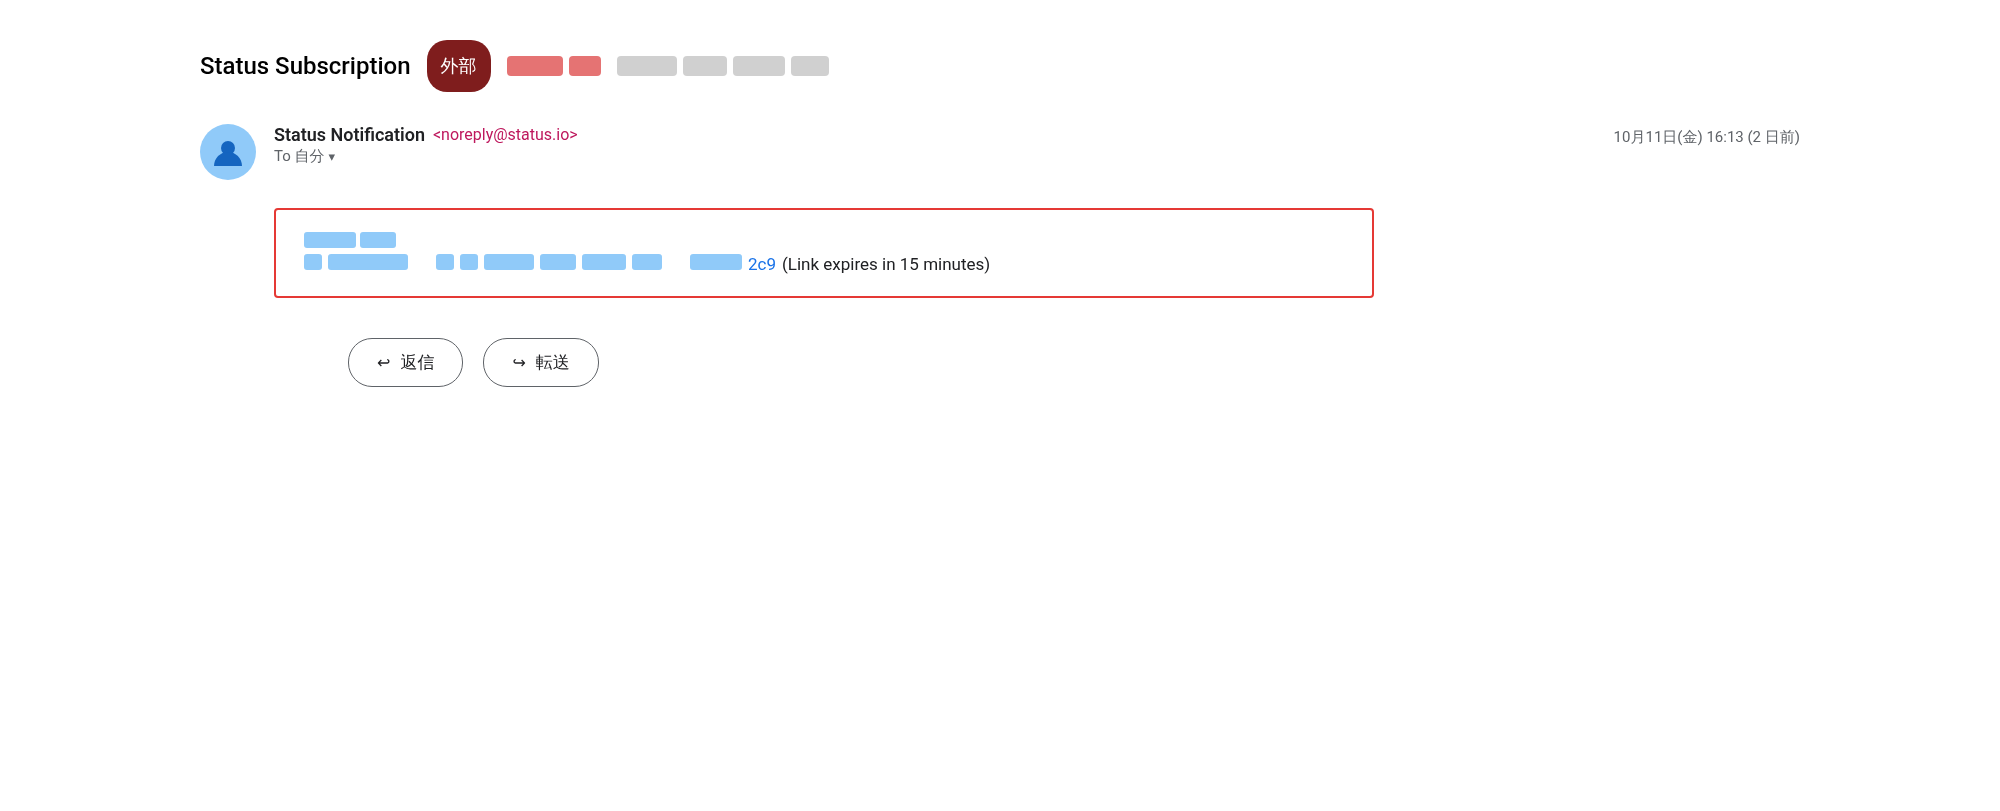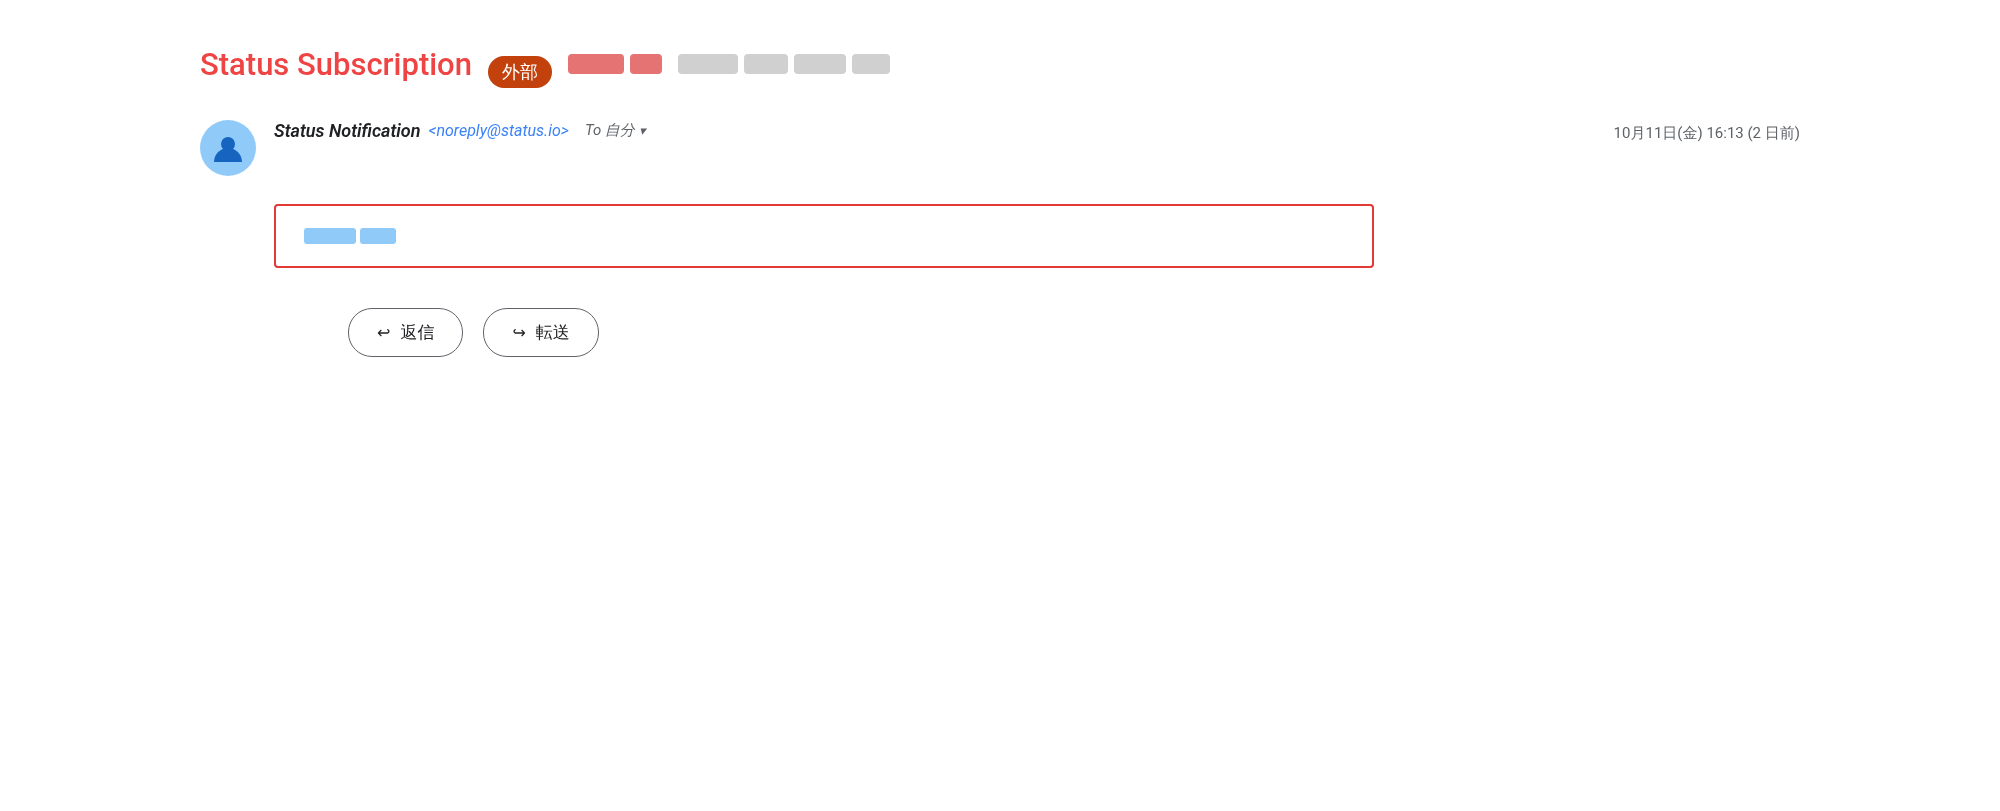--- a/index.html
+++ b/index.html
@@ -28,33 +28,32 @@
     
     .email-subject {
       display: flex;
       align-items: center;
       gap: 16px;
       margin-bottom: 32px;
       flex-wrap: wrap;
     }
 
     .subject-title {
-      font-size: 31px;
+      font-size: 24px;
       font-weight: 500;
-      color: #ef4444;
+      color: #000000;
     }
 
     .badge-external {
-      background-color: #c2410c;
+      background-color: #7f1d1d;
       color: #fff;
       font-size: 18px;
       font-weight: 500;
-      padding: 4px 14px;
+      padding: 14px 14px;
       border-radius: 20px;
-      margin-top: 16px;
     }
 
     .redacted-block {
       display: inline-flex;
       gap: 6px;
       align-items: center;
     }
 
     .redacted-pill {
       display: inline-block;
@@ -91,39 +90,39 @@
       flex-shrink: 0;
     }
 
     .avatar svg {
       width: 36px;
       height: 36px;
     }
 
     .sender-details {
       display: flex;
-      gap: 16px;
-      font-style: italic;
+      flex-direction: column;
+      gap: 2px;
     }
 
     .sender-name-row {
       display: flex;
       align-items: center;
       gap: 8px;
     }
 
     .sender-name {
       font-size: 18px;
       font-weight: 600;
       color: #202124;
     }
 
     .sender-email {
       font-size: 16px;
-      color: #3b82f6;
+      color: #be185d;
     }
 
     .to-line {
       font-size: 15px;
       color: #5f6368;
       display: flex;
       align-items: center;
       gap: 4px;
     }
 
@@ -280,20 +279,36 @@
 
 
     <div class="subscription-box">
 
       <div class="subscription-line">
 
         <span class="redacted-inline redacted-blue" style="width:52px;"></span>
         <span class="redacted-inline redacted-blue" style="width:36px;"></span>
       </div>
 
+      <div class="second-line">
+
+        <span class="redacted-inline redacted-blue" style="width:18px;"></span>
+        <span class="redacted-inline redacted-blue" style="width:80px;"></span>
+        <span style="display:inline-block;width:16px;"></span>
+        <span class="redacted-inline redacted-blue" style="width:18px;"></span>
+        <span class="redacted-inline redacted-blue" style="width:18px;"></span>
+        <span class="redacted-inline redacted-blue" style="width:50px;"></span>
+        <span class="redacted-inline redacted-blue" style="width:36px;"></span>
+        <span class="redacted-inline redacted-blue" style="width:44px;"></span>
+        <span class="redacted-inline redacted-blue" style="width:30px;"></span>
+        <span style="display:inline-block;width:16px;"></span>
+        <span class="redacted-inline redacted-blue" style="width:52px;"></span>
+        <span class="link-suffix">2c9</span>
+        <span class="expiry-text">(Link expires in 15 minutes)</span>
+      </div>
     </div>
 
     <div class="action-buttons">
       <button class="btn-action">
         <span class="btn-icon">↩</span>
         <span>返信</span>
       </button>
       <button class="btn-action">
         <span class="btn-icon">↪</span>
         <span>転送</span>

